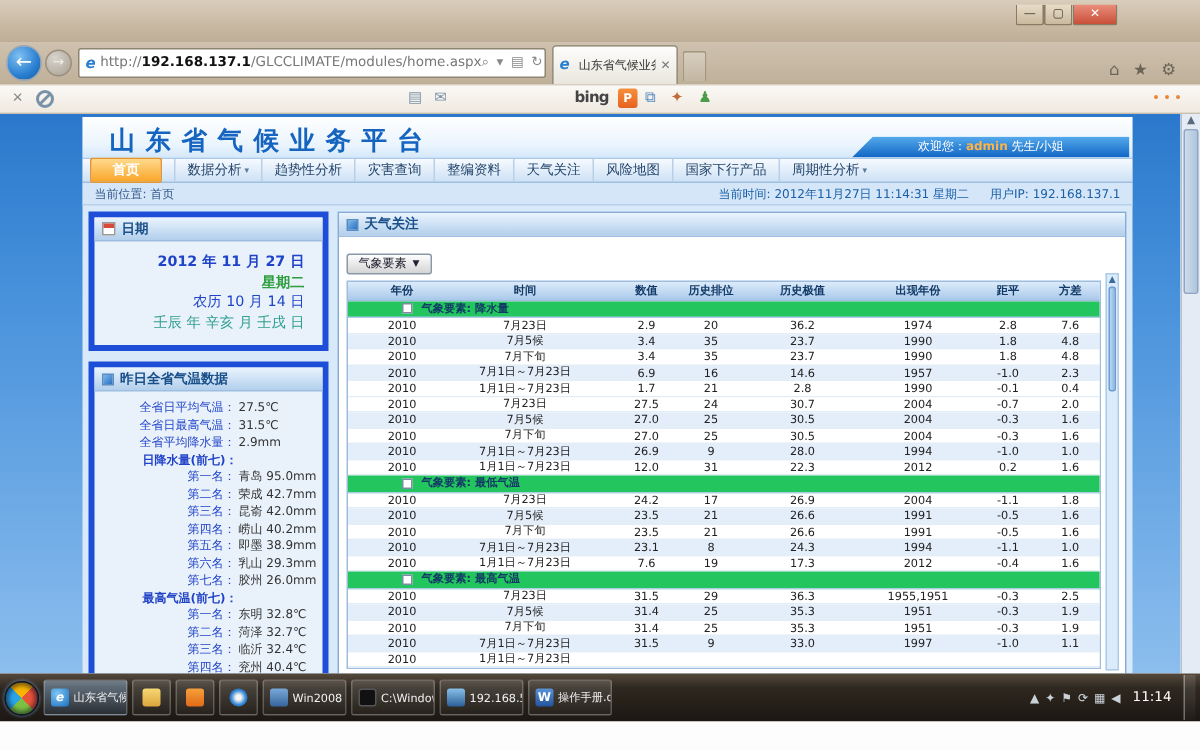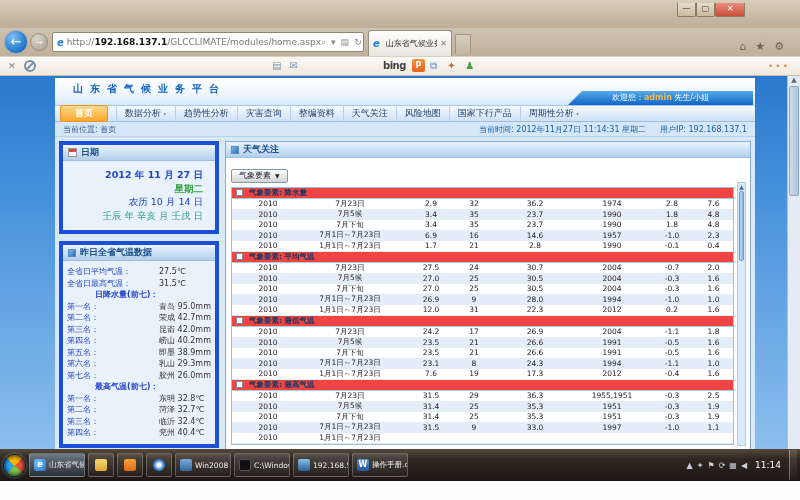--- a/index.html
+++ b/index.html
@@ -45,26 +45,26 @@
 
   
   .webpage { position:absolute; top:76px; left:0; width:787px; height:373px;
     background:linear-gradient(180deg,#2a78cc 0%,#4a93dc 35%,#8cbeee 100%); overflow:hidden; }
   .browser-scroll { position:absolute; top:76px; right:0; width:13px; height:373px; background:#e4ebf4; border-left:1px solid #b4c0d0; font-size:7px; color:#5a6a7c; text-align:center; }
   .browser-scroll .thumb { margin:2px 1px; height:110px; background:linear-gradient(90deg,#cfdceb,#aec4dc); border:1px solid #8ea6c2; border-radius:2px; }
 
   .pagewrap { position:absolute; left:55px; top:2px; width:700px; height:371px; background:#d8e9fa; overflow:hidden; }
 
   .page-header { position:relative; height:27px; background:linear-gradient(180deg,#ffffff 0%,#eaf4fd 70%,#d4e8fa 100%); }
-  .site-title { position:absolute; left:18px; top:4px; font-size:10px; font-weight:bold; color:#1565c0; letter-spacing:7px; }
+  .site-title { position:absolute; left:18px; top:4px; font-size:17px; font-weight:bold; color:#1565c0; letter-spacing:7px; }
   .welcome { position:absolute; right:2px; top:13px; width:185px; height:14px; background:linear-gradient(180deg,#55aaec,#1166c4); clip-path:polygon(14px 0,100% 0,100% 100%,0 100%); color:#fff; font-size:8px; line-height:14px; text-align:center; }
   .welcome .user { color:#ffb347; font-weight:bold; }
 
   .menubar { height:17px; background:linear-gradient(180deg,#f6faff,#cde1f5); border-top:1px solid #aac8e8; border-bottom:1px solid #9fbede; display:flex; align-items:center; padding-left:5px; font-size:9px; color:#23456b; }
-  .menu-item { padding:1px 8px; display:flex; align-items:center; gap:2px;font-family:Liberation Mono, monospace; }
+  .menu-item { padding:1px 8px; display:flex; align-items:center; gap:2px; }
   .menu-item + .menu-item { border-left:1px solid #b9cfe8; }
   .menu-item.active { background:linear-gradient(180deg,#ffd98c,#f9a62a); border:1px solid #e8962c; border-radius:2px; color:#fff; font-weight:bold; margin-right:8px; padding:1px 14px; }
   .menu-item .arrow { font-size:6px; color:#5a7a9c; }
 
   .breadcrumb-row { height:15px; background:#d4e6f8; border-bottom:1px solid #b8d2ec; display:flex; justify-content:space-between; align-items:center; padding:0 8px; font-size:8px; color:#2a5documentation0; }
   .crumb { color:#35598a; }
   .status-right { display:flex; gap:14px; color:#1a5fa8; }
 
   .content { display:flex; gap:6px; padding:4px; align-items:flex-start; }
 
@@ -77,38 +77,38 @@
   .panel-icon { width:8px; height:8px; background:linear-gradient(135deg,#7db8ec,#2a6fc0); border:1px solid #5a8cc0; }
 
   .calendar-body { padding:7px 12px 8px 6px; text-align:right; font-size:9.5px; line-height:13.5px; }
   .cal-date { color:#2143c8; font-weight:bold; }
   .cal-week { color:#2e9e3e; font-weight:bold; }
   .cal-lunar { color:#2143c8; }
   .cal-ganzhi { color:#2e9e8e; }
 
   .weather-body { padding:5px 4px; font-size:8px; line-height:11.5px; }
   .stat-row, .rank-row { display:flex; }
-  .stat-label, .rank-label { width:90px; color:#2143c8; flex:none; }
+  .stat-label, .rank-label { width:90px; text-align:right; color:#2143c8; flex:none; }
   .stat-value, .rank-value { color:#333; padding-left:2px; white-space:nowrap; }
   .section-title { color:#2143c8; font-weight:bold; padding-left:28px; }
 
   
   .main { flex:1; border:1px solid #86abd4; background:#fff; position:relative; }
   .main-header { height:16px; background:linear-gradient(180deg,#eaf4fd,#b2cfec); border-bottom:1px solid #9dbede; display:flex; align-items:center; gap:4px; padding:0 5px; font-size:9px; font-weight:bold; color:#1a4f8a; }
   .main-body { padding:5px 16px 5px 5px; position:relative; background:#fff; }
   .filter-btn { display:inline-flex; align-items:center; gap:4px; height:14px; padding:0 7px; font-size:8px; color:#223; background:linear-gradient(180deg,#fdfdfd,#d5d5d5); border:1px solid #8898a8; border-radius:2px; }
   .filter-btn .arrow { font-size:6px; }
 
   .wtable { margin-top:4px; border:1px solid #9dbede; font-size:7.5px; }
   .thead, .data-row { display:grid; grid-template-columns:14px 44px 120px 42px 44px 78px 76px 44px 1fr; align-items:center; text-align:center; }
   .thead { height:13px; background:linear-gradient(180deg,#dcebfa,#a9c9ea); border-bottom:1px solid #9dbede; color:#123a66; font-weight:bold; font-size:7.5px; }
   .data-row { height:10.5px; color:#222; background:#fff; border-bottom:1px solid #e2edf8; }
   .data-row.alt { background:#e4eefa; }
   .data-row .cell { overflow:hidden; white-space:nowrap; }
-  .group-row { display:grid; grid-template-columns:14px 1fr; align-items:center; height:11.5px; background:#ef4444; border-bottom:1px solid #aecbe8; color:#123a66; font-weight:bold; font-size:7.5px; }
+  .group-row { display:grid; grid-template-columns:14px 1fr; align-items:center; height:11.5px; background:#22c55e; border-bottom:1px solid #aecbe8; color:#123a66; font-weight:bold; font-size:7.5px;padding-left:32px; }
   .checkbox { width:7px; height:7px; background:#fff; border:1px solid #7a8ea2; margin:0 auto; }
   .group-label { text-align:left; padding-left:3px; }
 
   .panel-scroll { position:absolute; right:4px; top:24px; bottom:4px; width:9px; background:#dcebfa; border:1px solid #aecbe8; font-size:6px; color:#3a6a9c; text-align:center; }
   .panel-scroll .thumb { margin:1px; height:70px; background:linear-gradient(90deg,#bcd8f2,#8cb8e4); border:1px solid #6a9cce; border-radius:2px; }
 
   
   .taskbar { position:absolute; left:0; top:449px; width:800px; height:32px;
     background:linear-gradient(180deg,#55493c 0%,#2e2820 30%,#1c1712 100%); display:flex; align-items:center; gap:3px; padding:0 3px; }
   .orb { width:23px; height:23px; border-radius:50%; flex:none;
@@ -268,20 +268,24 @@
             <div class="weather-body">
               <div>
                   <div class="stat-row">
                     <span class="stat-label">全省日平均气温：</span>
                     <span class="stat-value">27.5℃</span>
                   </div>
                   <div class="stat-row">
                     <span class="stat-label">全省日最高气温：</span>
                     <span class="stat-value">31.5℃</span>
                   </div>
+                  <div class="stat-row">
+                    <span class="stat-label">全省平均降水量：</span>
+                    <span class="stat-value">2.9mm</span>
+                  </div>
                 </div>
               <div>
                   <div class="section-title">日降水量(前七)：</div>
                   <div class="rank-row">
                     <span class="rank-label">第一名：</span>
                     <span class="rank-value">青岛 95.0mm</span>
                   </div>
                   <div class="rank-row">
                     <span class="rank-label">第二名：</span>
                     <span class="rank-value">荣成 42.7mm</span>
@@ -332,31 +336,42 @@
           <div class="main-header">
             <span class="panel-icon"></span>
             <span>天气关注</span>
           </div>
           <div class="main-body">
             <div class="filter-btn">
               <span>气象要素</span>
                 <span class="arrow">▼</span>
             </div>
             <div class="wtable">
+              <div class="thead">
+                  <span class="cell"></span>
+                  <span class="cell">年份</span>
+                  <span class="cell">时间</span>
+                  <span class="cell">数值</span>
+                  <span class="cell">历史排位</span>
+                  <span class="cell">历史极值</span>
+                  <span class="cell">出现年份</span>
+                  <span class="cell">距平</span>
+                  <span class="cell">方差</span>
+                </div>
               <div>
                   <div class="group-row">
                     <span class="checkbox"></span>
                     <span class="group-label">气象要素: 降水量</span>
                   </div>
                   <div class="data-row">
                     <span class="cell"></span>
                     <span class="cell">2010</span>
                     <span class="cell">7月23日</span>
                     <span class="cell">2.9</span>
-                    <span class="cell">32</span>
+                    <span class="cell">20</span>
                     <span class="cell">36.2</span>
                     <span class="cell">1974</span>
                     <span class="cell">2.8</span>
                     <span class="cell">7.6</span>
                   </div>
                   <div class="data-row alt">
                     <span class="cell"></span>
                     <span class="cell">2010</span>
                     <span class="cell">7月5候</span>
                     <span class="cell">3.4</span>
@@ -391,24 +406,20 @@
                   <div class="data-row">
                     <span class="cell"></span>
                     <span class="cell">2010</span>
                     <span class="cell">1月1日～7月23日</span>
                     <span class="cell">1.7</span>
                     <span class="cell">21</span>
                     <span class="cell">2.8</span>
                     <span class="cell">1990</span>
                     <span class="cell">-0.1</span>
                     <span class="cell">0.4</span>
-                  </div>
-                  <div class="group-row">
-                    <span class="checkbox"></span>
-                    <span class="group-label">气象要素: 平均气温</span>
                   </div>
                   <div class="data-row">
                     <span class="cell"></span>
                     <span class="cell">2010</span>
                     <span class="cell">7月23日</span>
                     <span class="cell">27.5</span>
                     <span class="cell">24</span>
                     <span class="cell">30.7</span>
                     <span class="cell">2004</span>
                     <span class="cell">-0.7</span>

